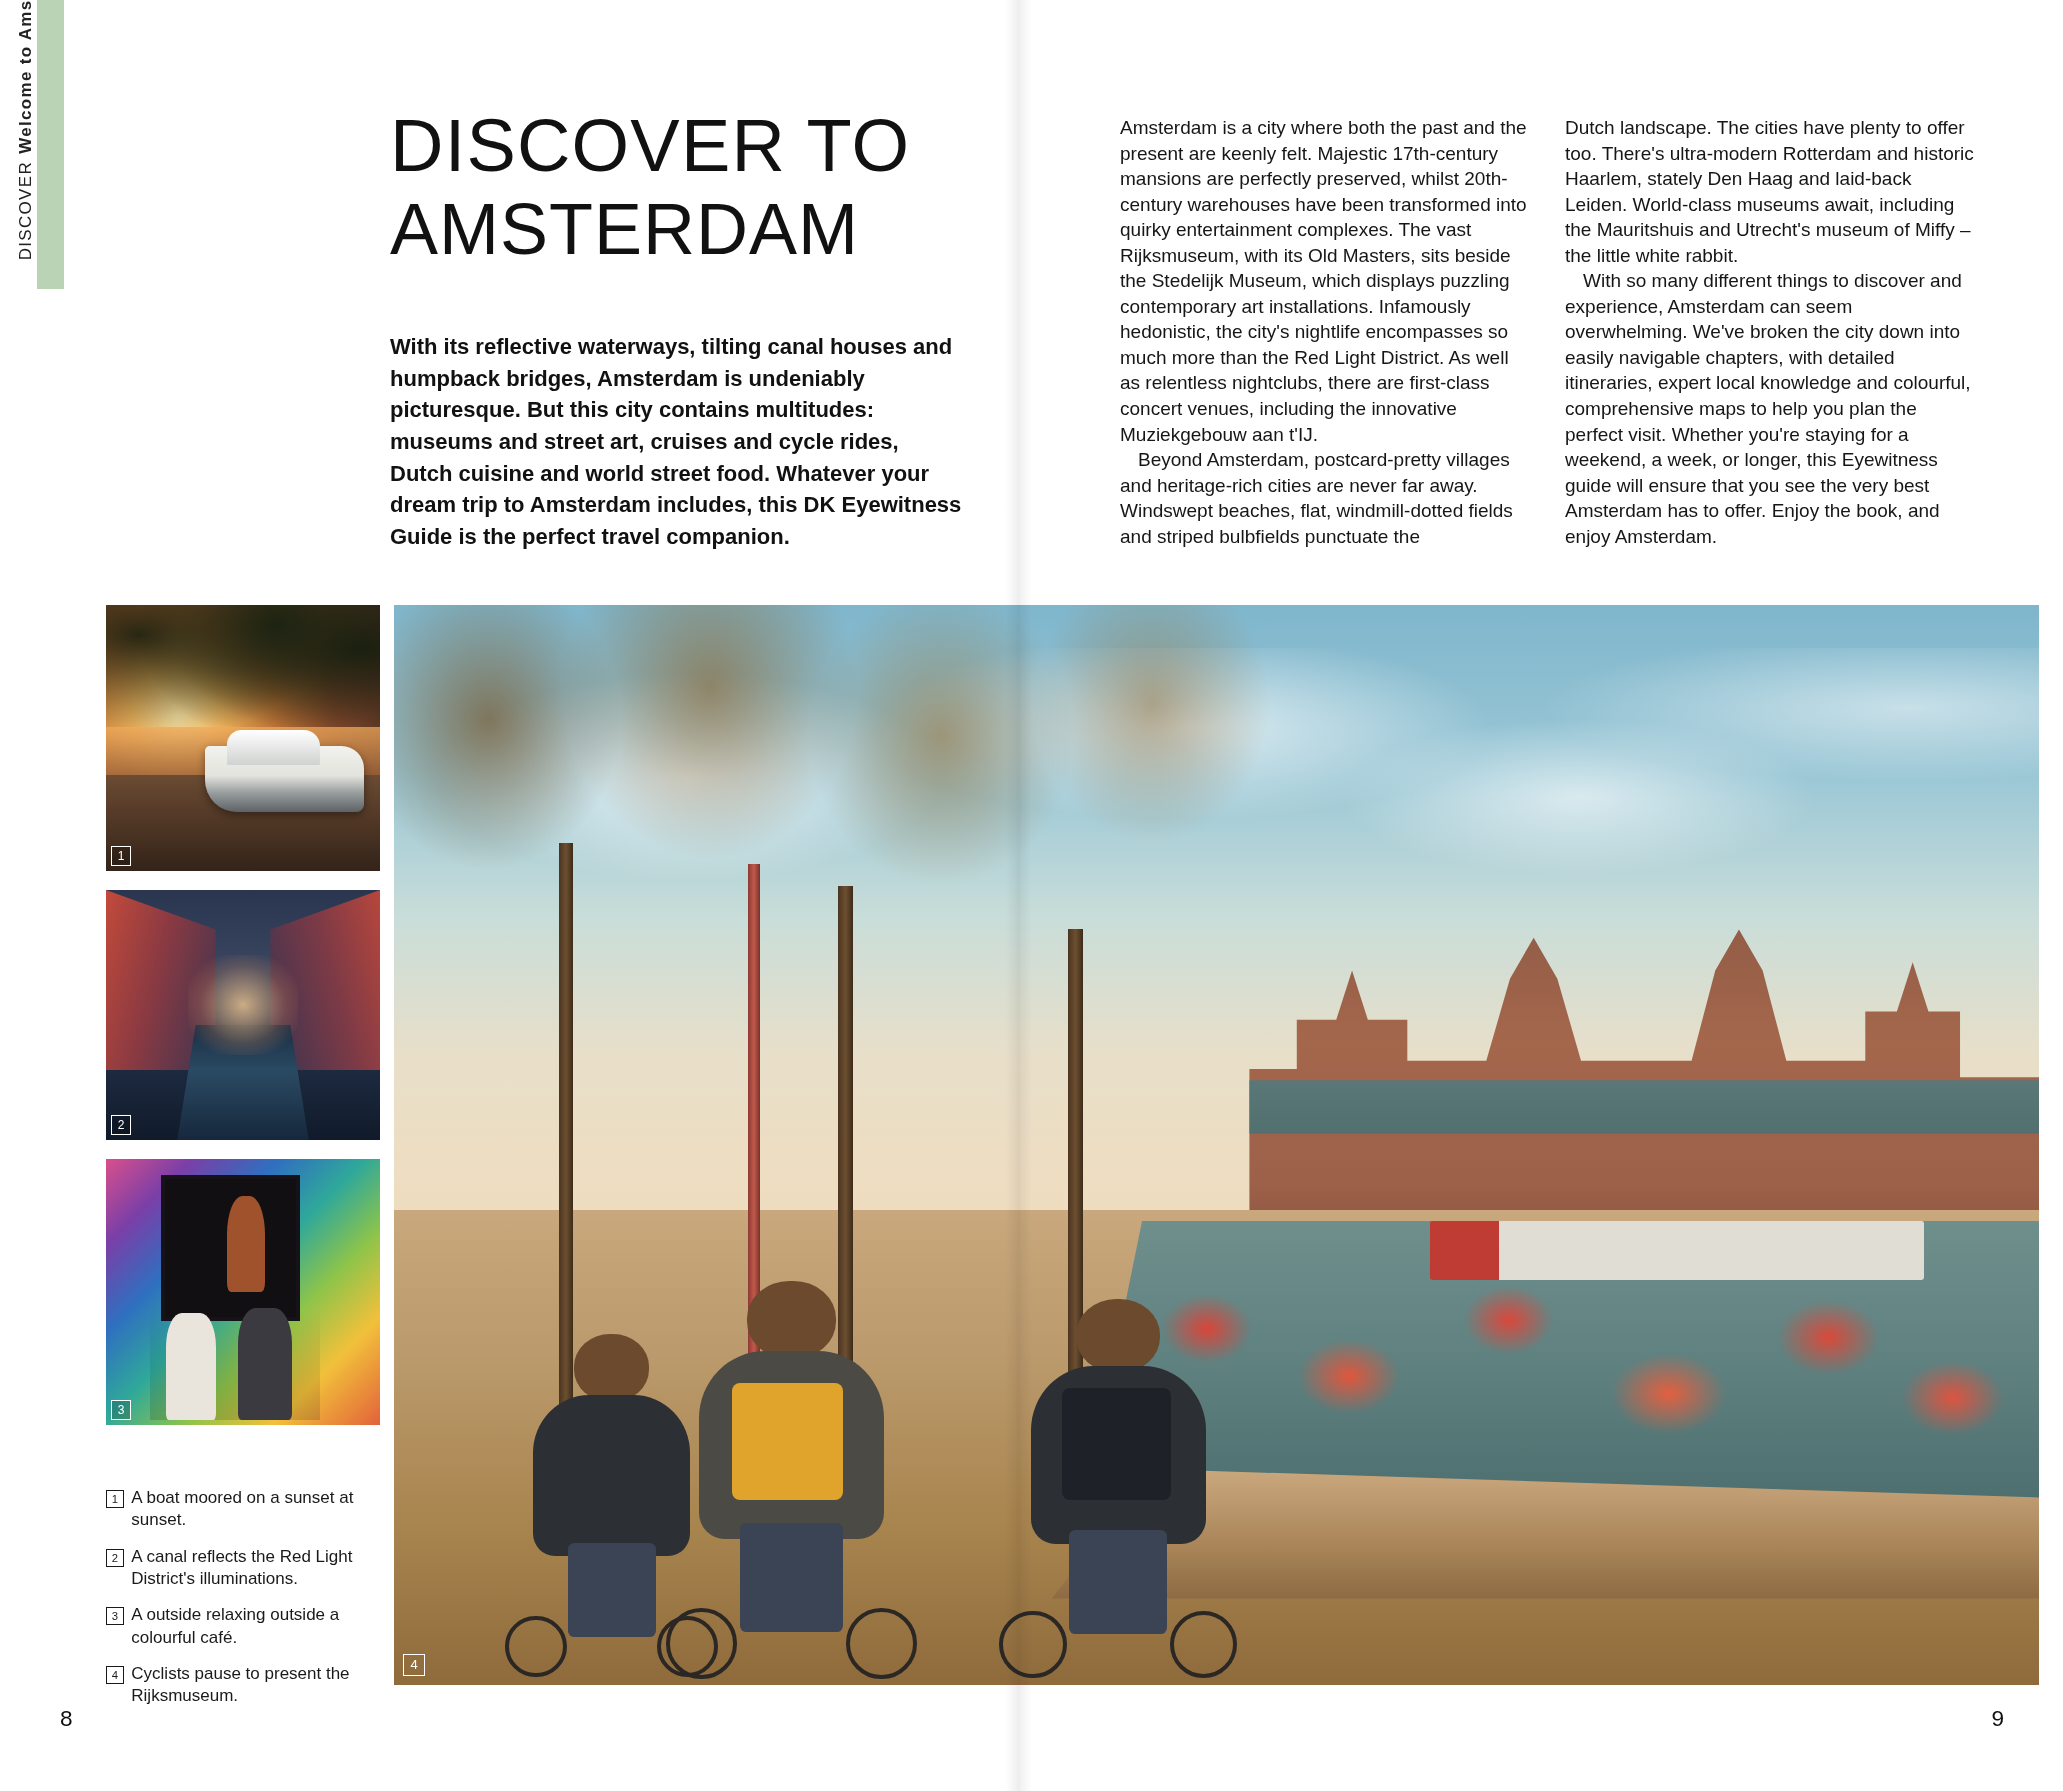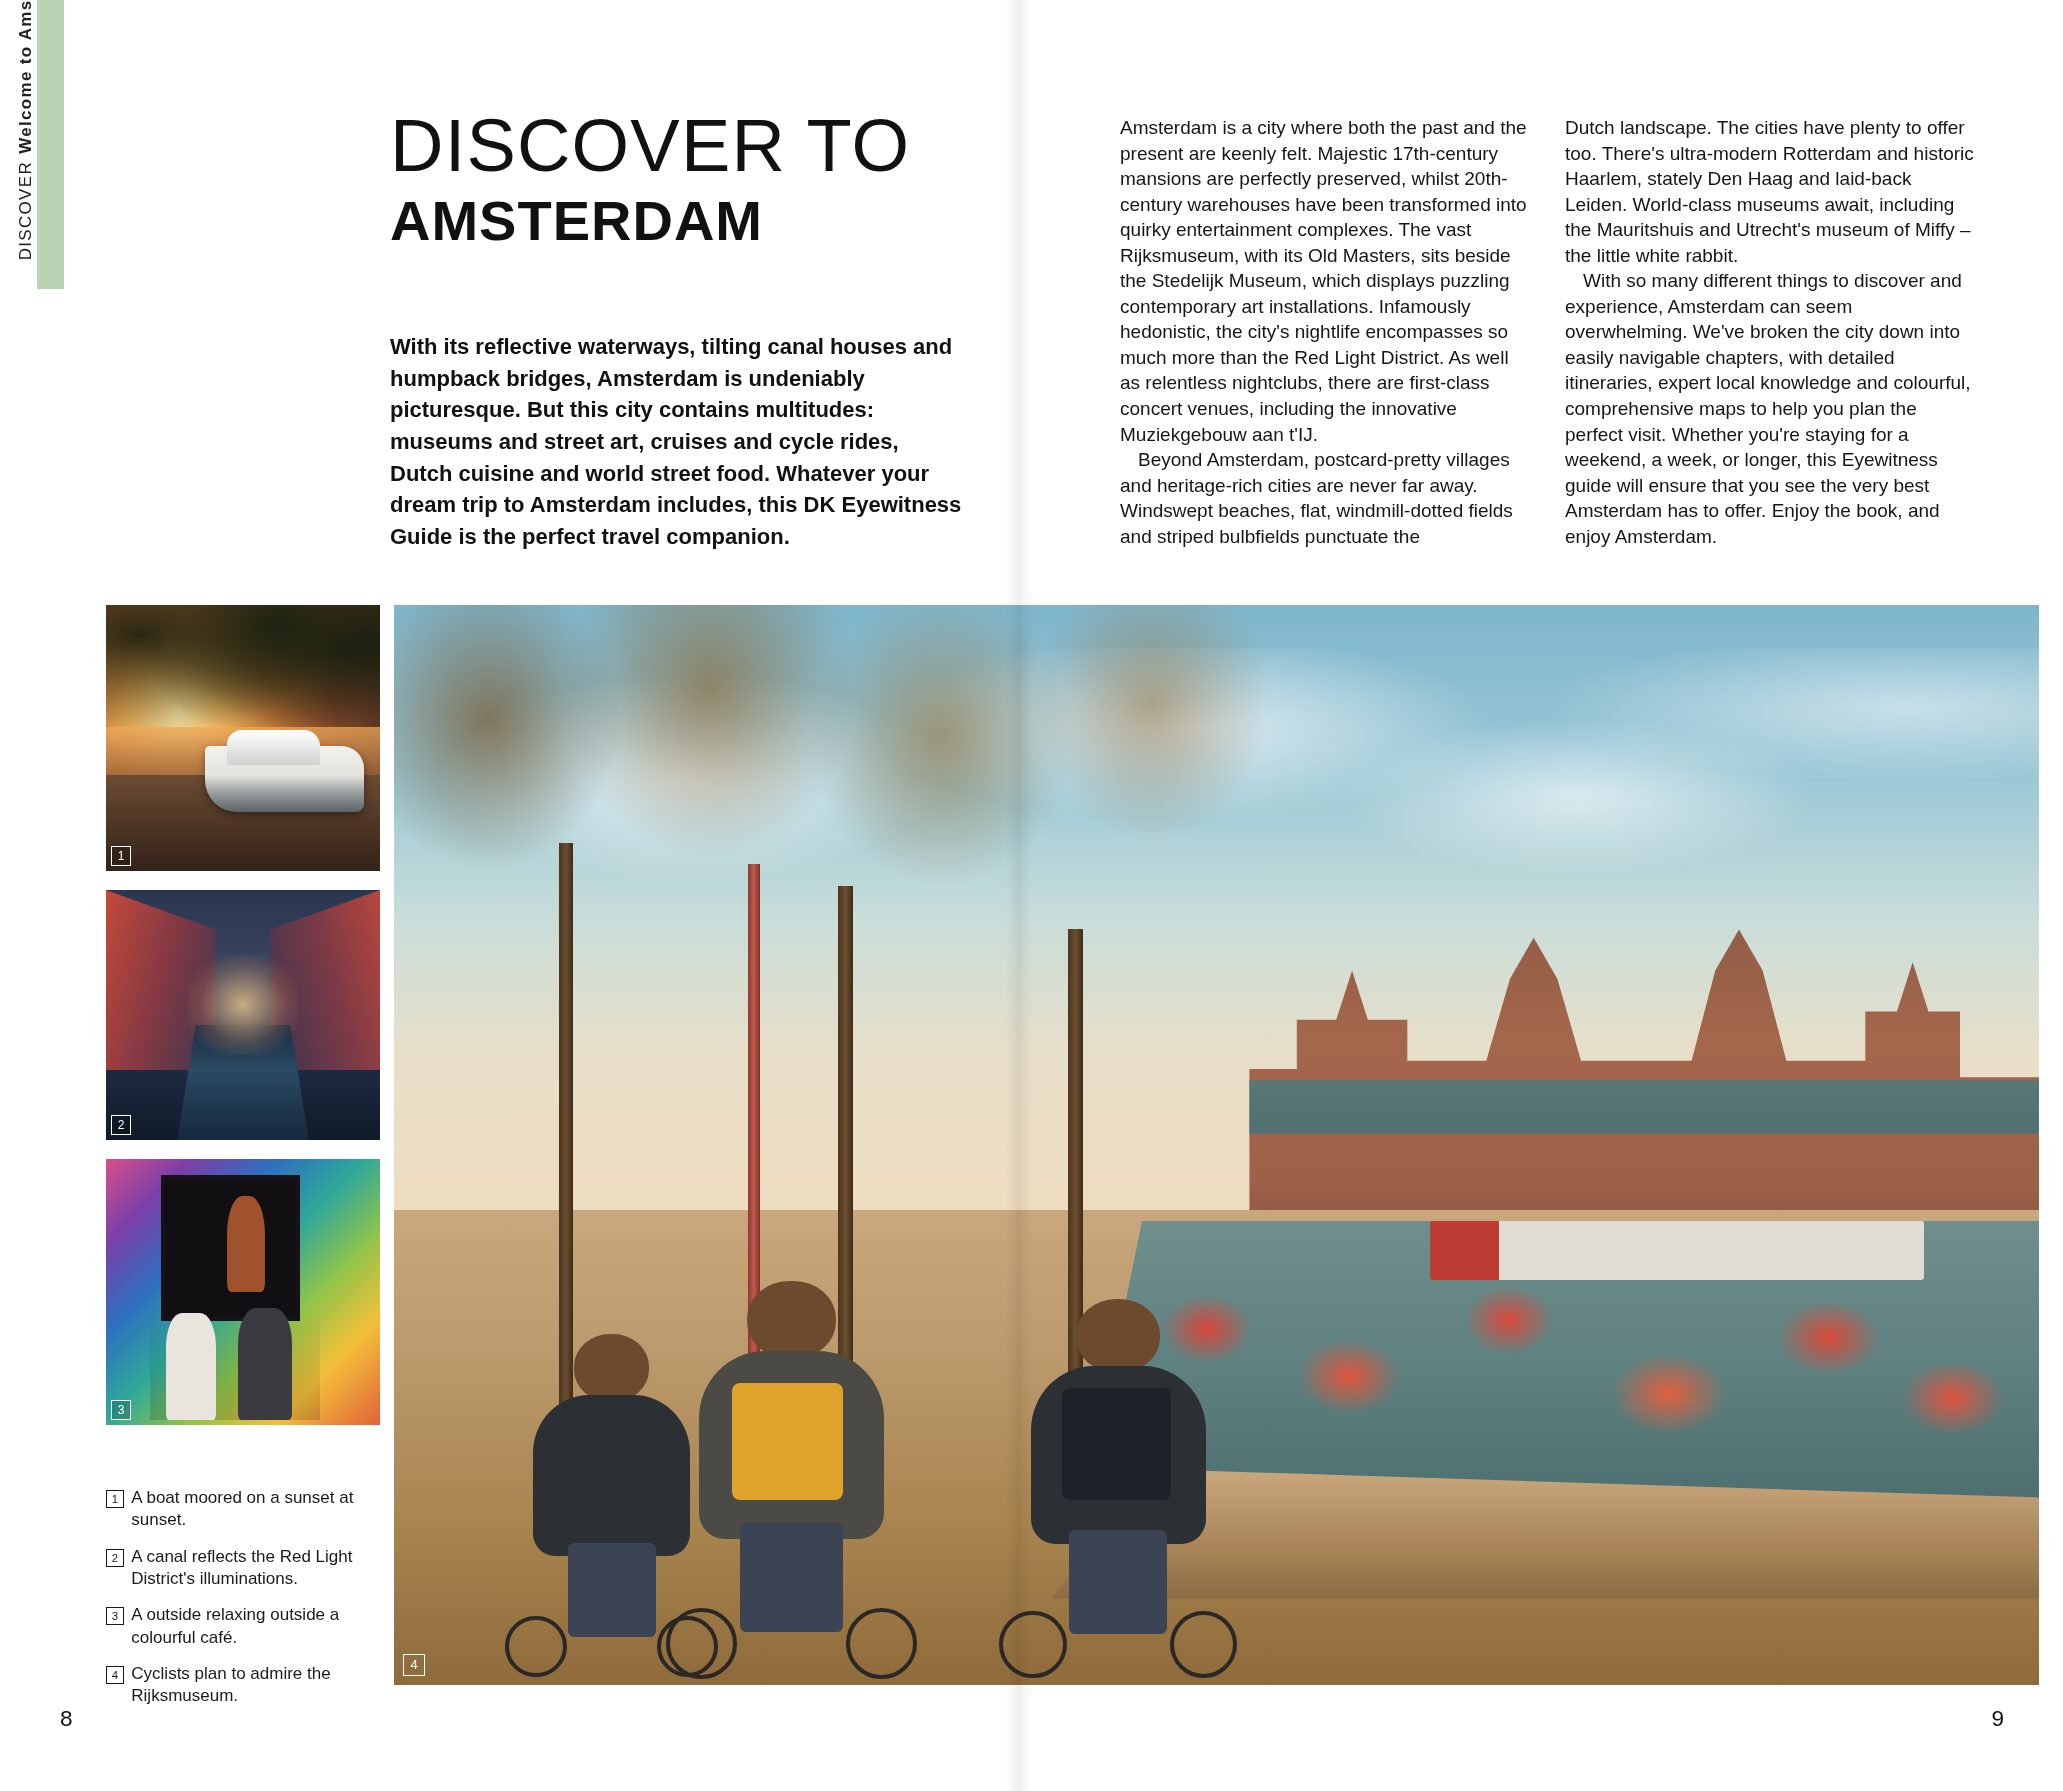--- a/index.html
+++ b/index.html
@@ -66,24 +66,24 @@
     width: 580px;
   }
   .title-line1 {
     font-size: 74px;
     line-height: 0.98;
     letter-spacing: 1.2px;
     font-weight: 300;
     color: #111;
   }
   .title-line2 {
-    font-size: 56px;
+    font-size: 72px;
     line-height: 1.05;
     letter-spacing: 1px;
-    font-weight: 700;
+    font-weight: 400;
     color: #111;
     margin-top: 9.7px;
   }
 
   
   .standfirst {
     position: absolute;
     left: 390px;
     top: 331px;
     width: 574px;
@@ -427,21 +427,21 @@
   <div class="caption-item">
     <span class="cnum">2</span>
     <span class="ctext">A canal reflects the Red Light District's illuminations.</span>
   </div>
   <div class="caption-item">
     <span class="cnum">3</span>
     <span class="ctext">A outside relaxing outside a colourful café.</span>
   </div>
   <div class="caption-item">
     <span class="cnum">4</span>
-    <span class="ctext">Cyclists plan to admire the Rijksmuseum.</span>
+    <span class="ctext">Cyclists pause to present the Rijksmuseum.</span>
   </div>
 </div>
 
 <div class="folio" id="folio-left">8</div>
 
 <div class="col" id="col-1">
   <p>Amsterdam is a city where both the past and the present are keenly felt. Majestic 17th-century mansions are perfectly preserved, whilst 20th-century warehouses have been transformed into quirky entertainment complexes. The vast Rijksmuseum, with its Old Masters, sits beside the Stedelijk Museum, which displays puzzling contemporary art installations. Infamously hedonistic, the city's nightlife encompasses so much more than the Red Light District. As well as relentless nightclubs, there are first-class concert venues, including the innovative Muziekgebouw aan t'IJ.</p>
   <p>Beyond Amsterdam, postcard-pretty villages and heritage-rich cities are never far away. Windswept beaches, flat, windmill-dotted fields and striped bulbfields punctuate the</p>
 </div>
 

